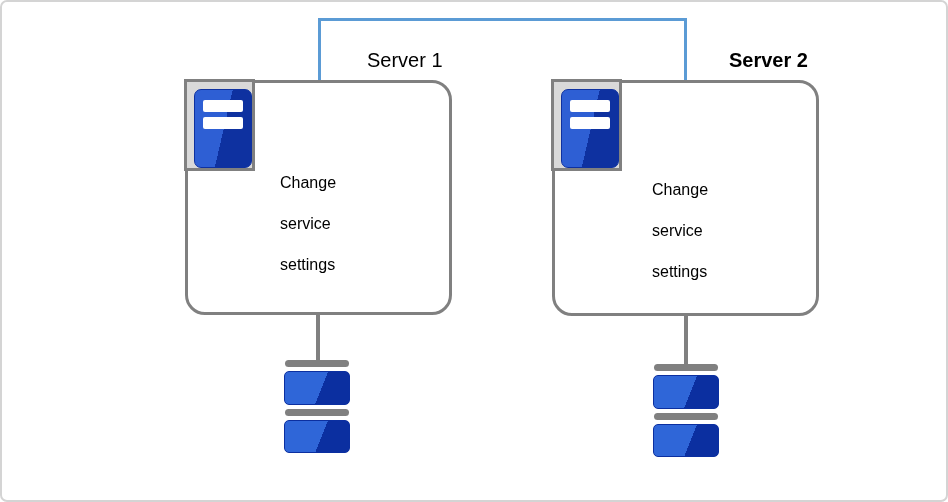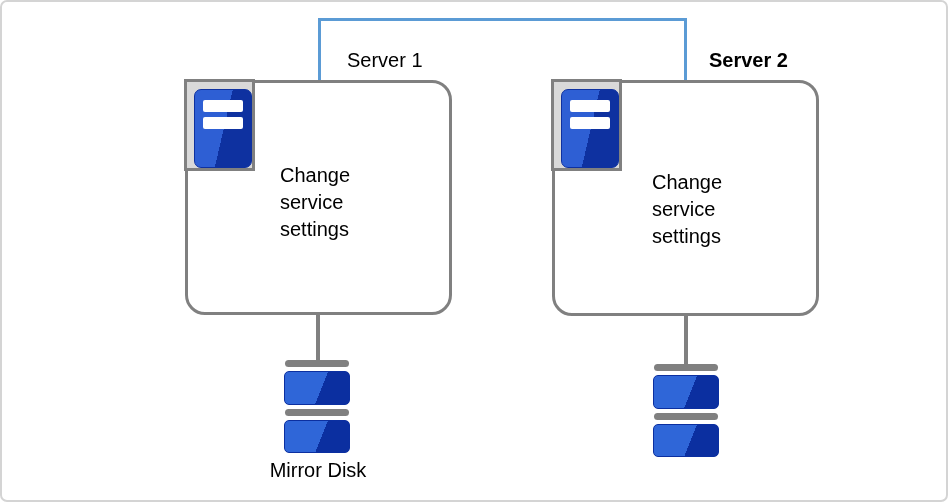--- a/index.html
+++ b/index.html
@@ -30,21 +30,21 @@
   .connector{
     position:absolute;left:316px;top:16px;width:369px;height:62px;
     box-sizing:border-box;
     border-top:3px solid var(--connector-blue);
     border-left:3px solid var(--connector-blue);
     border-right:3px solid var(--connector-blue);
   }
 
   .server-label{
     position:absolute;
-    font-size:20px;line-height:22px;white-space:nowrap;
+    font-size:20px;line-height:22px;white-space:nowrap;margin-left:20px;
   }
   .s1{left:345px;top:47px;}
   .s2{left:707px;top:47px;font-weight:bold;}
 
   .server-box{
     position:absolute;width:267px;
     box-sizing:border-box;
     border:3px solid var(--outline-gray);
     border-radius:20px;
     background:#ffffff;
@@ -71,21 +71,21 @@
   }
   .slot{
     position:absolute;left:8px;width:40px;height:12px;
     background:#ffffff;border-radius:2px;
   }
   .slot1{top:10px;}
   .slot2{top:27px;}
 
   .svc-text{
     position:absolute;width:104px;
-    font-size:20px;line-height:27px;
+    font-size:16px;line-height:41px;
   }
   .t1{left:278px;top:160px;}
   .t2{left:650px;top:167px;}
 
   .disk-link{
     position:absolute;width:4px;background:var(--outline-gray);
   }
   .l1{left:314px;top:311px;height:48px;}
   .l2{left:682px;top:312px;height:52px;}
 
@@ -153,15 +153,14 @@
     <div class="platter-cap cap2"></div>
     <div class="platter p2"></div>
   </div>
   <div class="disk-stack d2">
     <div class="platter-cap cap1"></div>
     <div class="platter p1"></div>
     <div class="platter-cap cap2"></div>
     <div class="platter p2"></div>
   </div>
 
-  <div class="mirror-label">Mirror Disk</div>
 
 </div>
 
 </body></html>

